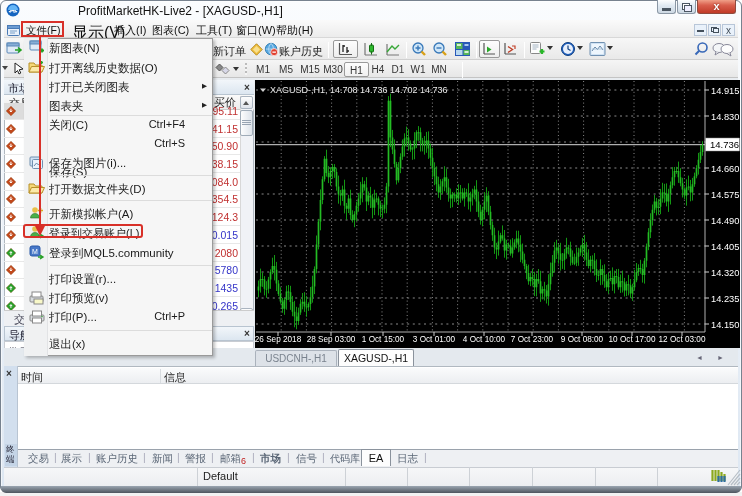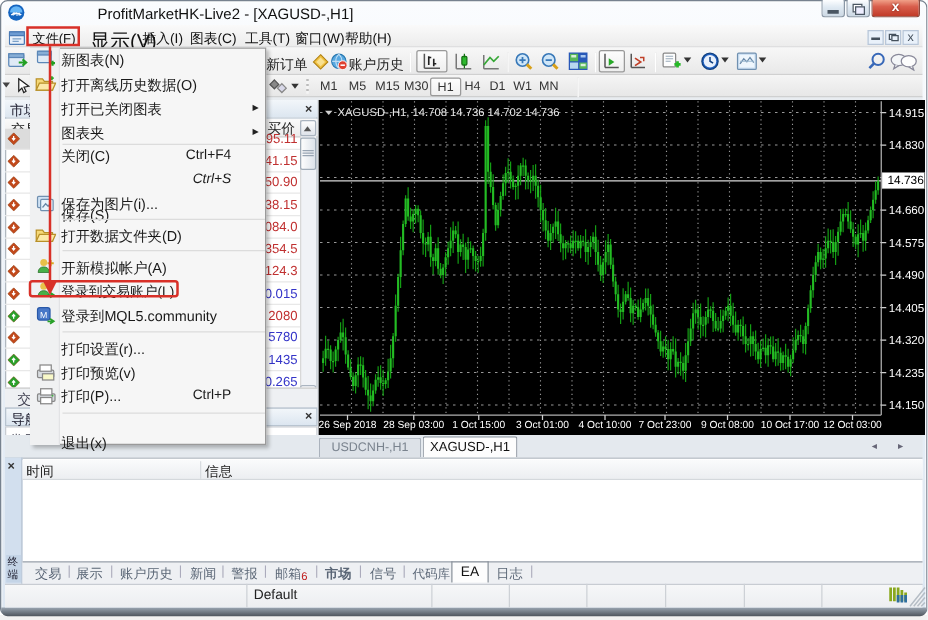--- a/index.html
+++ b/index.html
@@ -374,21 +374,21 @@
   </svg>
 <div class="mi" style="top:61px;">打开离线历史数据(O)</div>
 <div class="mi" style="top:80px;">打开已关闭图表</div>
 <div class="marr" style="top:82px;">▶</div>
 <div class="mi" style="top:99px;">图表夹</div>
 <div class="marr" style="top:101px;">▶</div>
 <div class="abs" style="left:50px;top:115px;width:162px;height:1px;background:#dcdcdc;"></div>
 <div class="mi" style="top:118px;">关闭(C)</div>
 <div class="msc" style="top:118px;">Ctrl+F4</div>
 <div class="mi" style="top:137px;margin-top:28px;">保存(S)</div>
-<div class="msc" style="top:137px;font-style:italic;">Ctrl+S</div>
+<div class="msc" style="top:137px;">Ctrl+S</div>
 <svg class="abs" style="left:29px;top:156px" width="15" height="14" viewBox="0 0 15 14">
     <rect x="1" y="1" width="10" height="9" rx="1" fill="#cfe2f4" stroke="#7090b0"></rect>
     <rect x="3.5" y="3.5" width="10" height="9" rx="1" fill="#eaf3fb" stroke="#7090b0"></rect>
     <path d="M5 10l2.5-3 2 2 2-2.5" stroke="#6888a8" stroke-width="1" fill="none"></path>
   </svg>
 <div class="mi" style="top:156px;">保存为图片(i)...</div>
 <div class="abs" style="left:50px;top:175px;width:162px;height:1px;background:#dcdcdc;"></div>
 <svg class="abs" style="left:28px;top:181px" width="17" height="14" viewBox="0 0 17 14">
     <path d="M1 3h5l1.5 2H14v7H1Z" fill="#f5d878" stroke="#b89028"></path>
     <path d="M1 12 3.5 6.5H16.5L14 12Z" fill="#fbe9a8" stroke="#b89028"></path>
@@ -423,21 +423,21 @@
 <div class="mi" style="top:291px;">打印预览(v)</div>
 <svg class="abs" style="left:29px;top:310px" width="16" height="14" viewBox="0 0 16 14">
     <rect x="1" y="5" width="14" height="6" rx="1" fill="#d8dce0" stroke="#888"></rect>
     <rect x="3.5" y="1" width="9" height="5" fill="#fff" stroke="#888"></rect>
     <rect x="3.5" y="8" width="9" height="5" fill="#fff" stroke="#888"></rect>
     <circle cx="13" cy="6.5" r="0.8" fill="#4a4"></circle>
   </svg>
 <div class="mi" style="top:310px;">打印(P)...</div>
 <div class="msc" style="top:310px;">Ctrl+P</div>
 <div class="abs" style="left:50px;top:330px;width:162px;height:1px;background:#dcdcdc;"></div>
-<div class="mi" style="top:347px;">退出(x)</div>
+<div class="mi" style="top:337px;">退出(x)</div>
 
 <svg class="abs" style="left:727px;top:469px" width="14" height="17" viewBox="0 0 14 17">
     <path d="M13 1 1 16M13 5 4 16M13 9 7 16M13 13l-3 3" stroke="#b6bec6" stroke-width="1.2"></path>
   </svg>
 
 <div class="abs" style="left:21px;top:21px;width:43px;height:16px;border:2px solid #d83028;"></div>
 <div class="abs" style="left:39px;top:37px;width:2px;height:188px;background:#d83028;"></div>
 <div class="abs" style="left:34px;top:224px;width:0;height:0;border-left:6px solid transparent;border-right:6px solid transparent;border-top:12px solid #d83028;"></div>
 <div class="abs" style="left:23px;top:224px;width:120px;height:14px;border:2px solid #d83028;border-radius:3px;"></div>
 </body></html>

